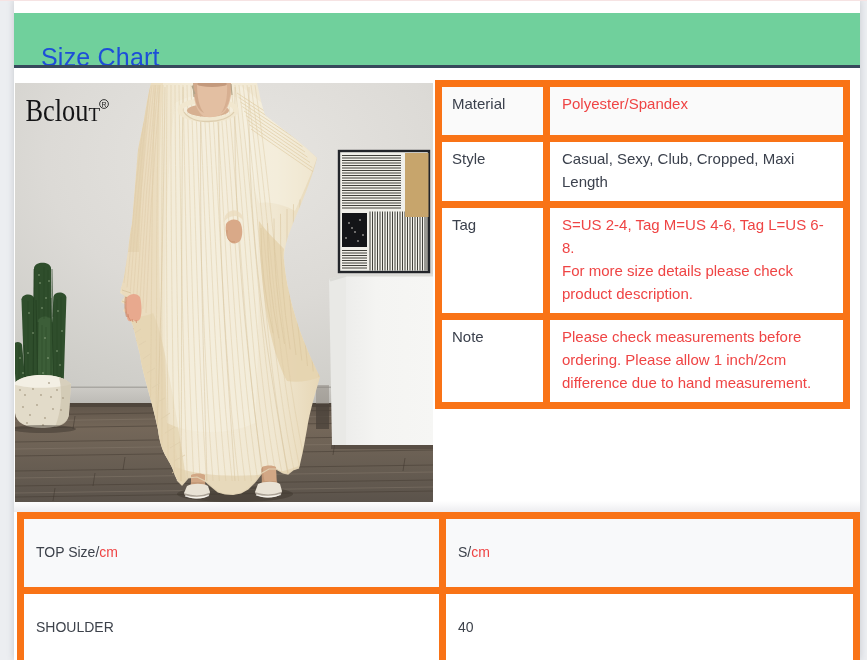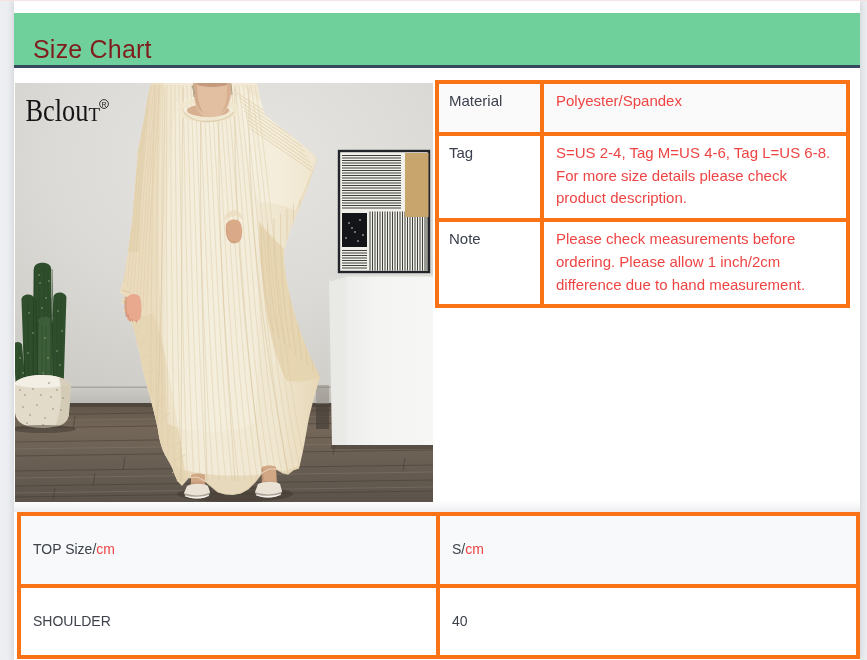--- a/index.html
+++ b/index.html
@@ -1,23 +1,23 @@
 <!DOCTYPE html>
 <html><head>
 <meta charset="utf-8">
 <style>
   html,body{margin:0;padding:0}
   body{width:867px;height:660px;background:#eceef1;font-family:"Liberation Sans",sans-serif;position:relative;overflow:hidden}
   .card{position:absolute;left:14px;top:0;width:846px;height:660px;background:#fff;box-shadow:0 0 7px rgba(70,75,90,0.22)}
   .topline{position:absolute;left:0;top:0;width:867px;height:1px;background:#f6e3e3;z-index:9}
   .bar{position:absolute;left:14px;top:13px;width:846px;height:52px;background:#70d09c;z-index:2}
-  .bar h2{margin:8px;font-size:25px;font-weight:normal;color:#7f1d1d;line-height:57px;padding-left:11px;letter-spacing:0.2px}
+  .bar h2{margin:16px;font-size:25px;font-weight:normal;color:#1d4ed8;line-height:57px;padding-left:11px;letter-spacing:0.2px}
   .barline{position:absolute;left:14px;top:65px;width:846px;height:3px;background:#37495c;z-index:2}
   table{border-collapse:collapse;position:absolute;background:#fff}
-  td{border:4px solid #f97316;vertical-align:top;color:#3b414d}
+  td{border:7px solid #f97316;vertical-align:top;color:#3b414d}
   .spec{left:435px;top:80px;width:415px;table-layout:fixed}
   .spec td{padding:6px 12px 8px;font-size:15px;line-height:22.7px}
   .spec td.l{width:79px;padding-left:10px}
   .spec tr.h1 td{height:33px}
   .spec tr.h1:first-child td{height:34px}
   .spec tr:first-child td{background:#fafafa}
   .red{color:#ef4444}
   .size{left:17px;top:512px;width:843px;table-layout:fixed}
   .size td{padding:24px 12px;font-size:14px;line-height:19px;height:19px;color:#3d424b}
   .size tr:first-child td{height:20px}
@@ -337,20 +337,24 @@
 
   <path d="M162,397 L167,402 L173,395 L182,394 L190,398 L197,404 L203,409 L210,411 L218,411.5 L226,410 L233,406 L240,399 L247,390 L254,386 L261,386 L268,390 L273,391 L278,387 L284,385" fill="none" stroke="#e3d4b5" stroke-width="1.2" opacity="0.9"></path>
 </svg>
 
 <table class="spec">
   <tbody>
       <tr class="h1">
         <td class="l">Material</td>
         <td class="red">Polyester/Spandex</td>
       </tr>
+  <tr class="h1">
+        <td class="l">Style</td>
+        <td>Casual, Sexy, Club, Cropped, Maxi Length</td>
+      </tr>
   <tr>
         <td class="l">Tag</td>
         <td class="red">S=US 2-4, Tag M=US 4-6, Tag L=US 6-8.<br>For more size details please check<br>product description.</td>
       </tr>
   <tr>
         <td class="l">Note</td>
         <td class="red">Please check measurements before<br>ordering. Please allow 1 inch/2cm<br>difference due to hand measurement.</td>
       </tr>
 </tbody>
   </table>

